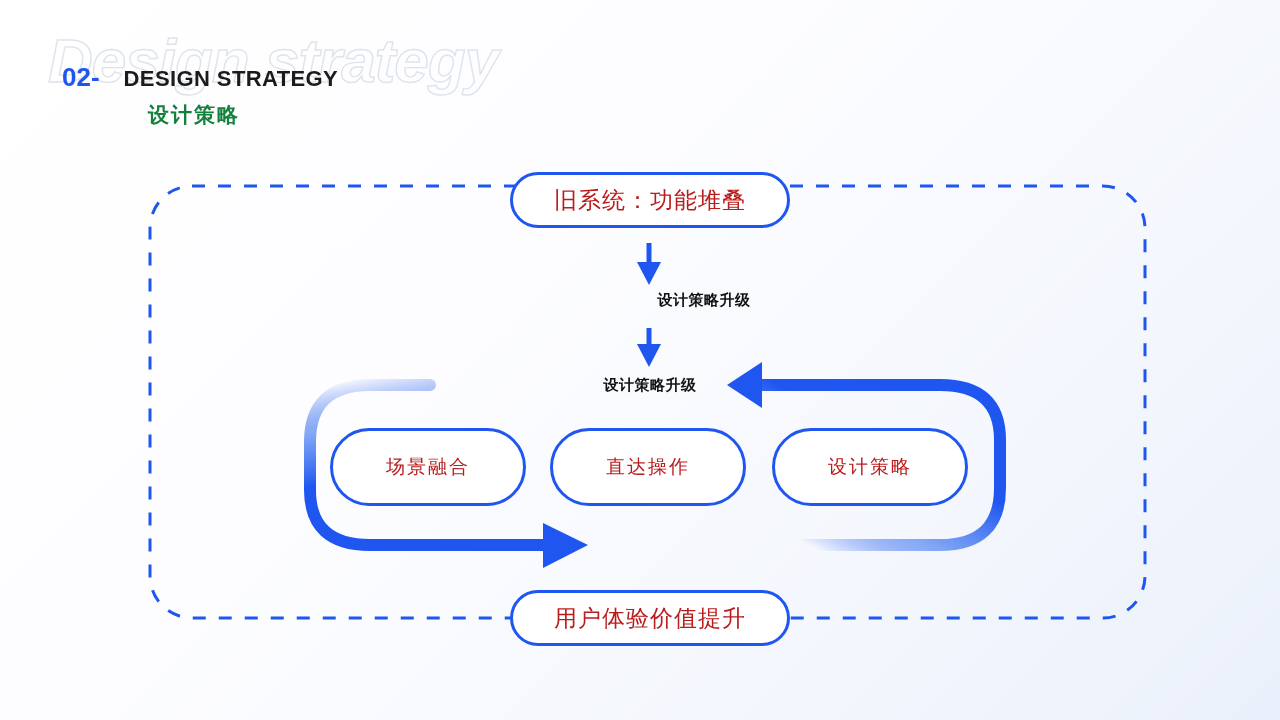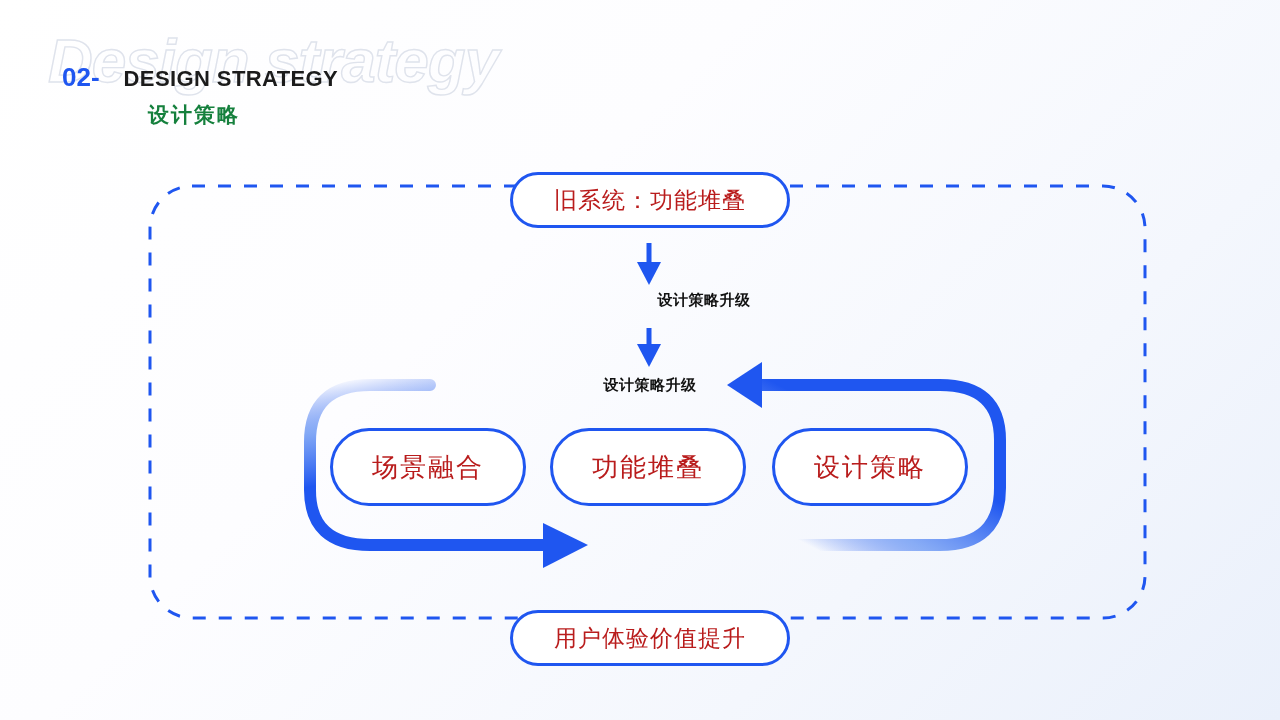--- a/index.html
+++ b/index.html
@@ -107,28 +107,27 @@
     letter-spacing: 1px;
   }
   .pill-bottom {
     left: 510px;
     top: 590px;
     width: 280px;
     height: 56px;
     border-radius: 28px;
     font-size: 23px;
     letter-spacing: 1px;
-    margin-top: 20px;
   }
   .pill-item {
     width: 196px;
     height: 78px;
     border-radius: 39px;
     top: 428px;
-    font-size: 26px;
+    font-size: 19px;
     letter-spacing: 2px;
   }
   .pill-item-1 { left: 330px; }
   .pill-item-2 { left: 550px; }
   .pill-item-3 { left: 772px; }
 
   
   .plain-label {
     position: absolute;
     color: #111111;
@@ -203,19 +202,19 @@
         <polygon points="543,523 543,568 588,545" fill="#1f56f0"></polygon>
       </g>
     </svg>
 
     <div class="pill pill-top">旧系统：功能堆叠</div>
 
     <div class="plain-label label-upgrade">设计策略升级</div>
     <div class="plain-label label-newsys">设计策略升级</div>
 
     <div class="pill pill-item pill-item-1">场景融合</div>
-    <div class="pill pill-item pill-item-2">功能堆叠</div>
+    <div class="pill pill-item pill-item-2">直达操作</div>
     <div class="pill pill-item pill-item-3">设计策略</div>
 
     <div class="pill pill-bottom">用户体验价值提升</div>
 
   </div>
 </div>
 
 </body></html>

